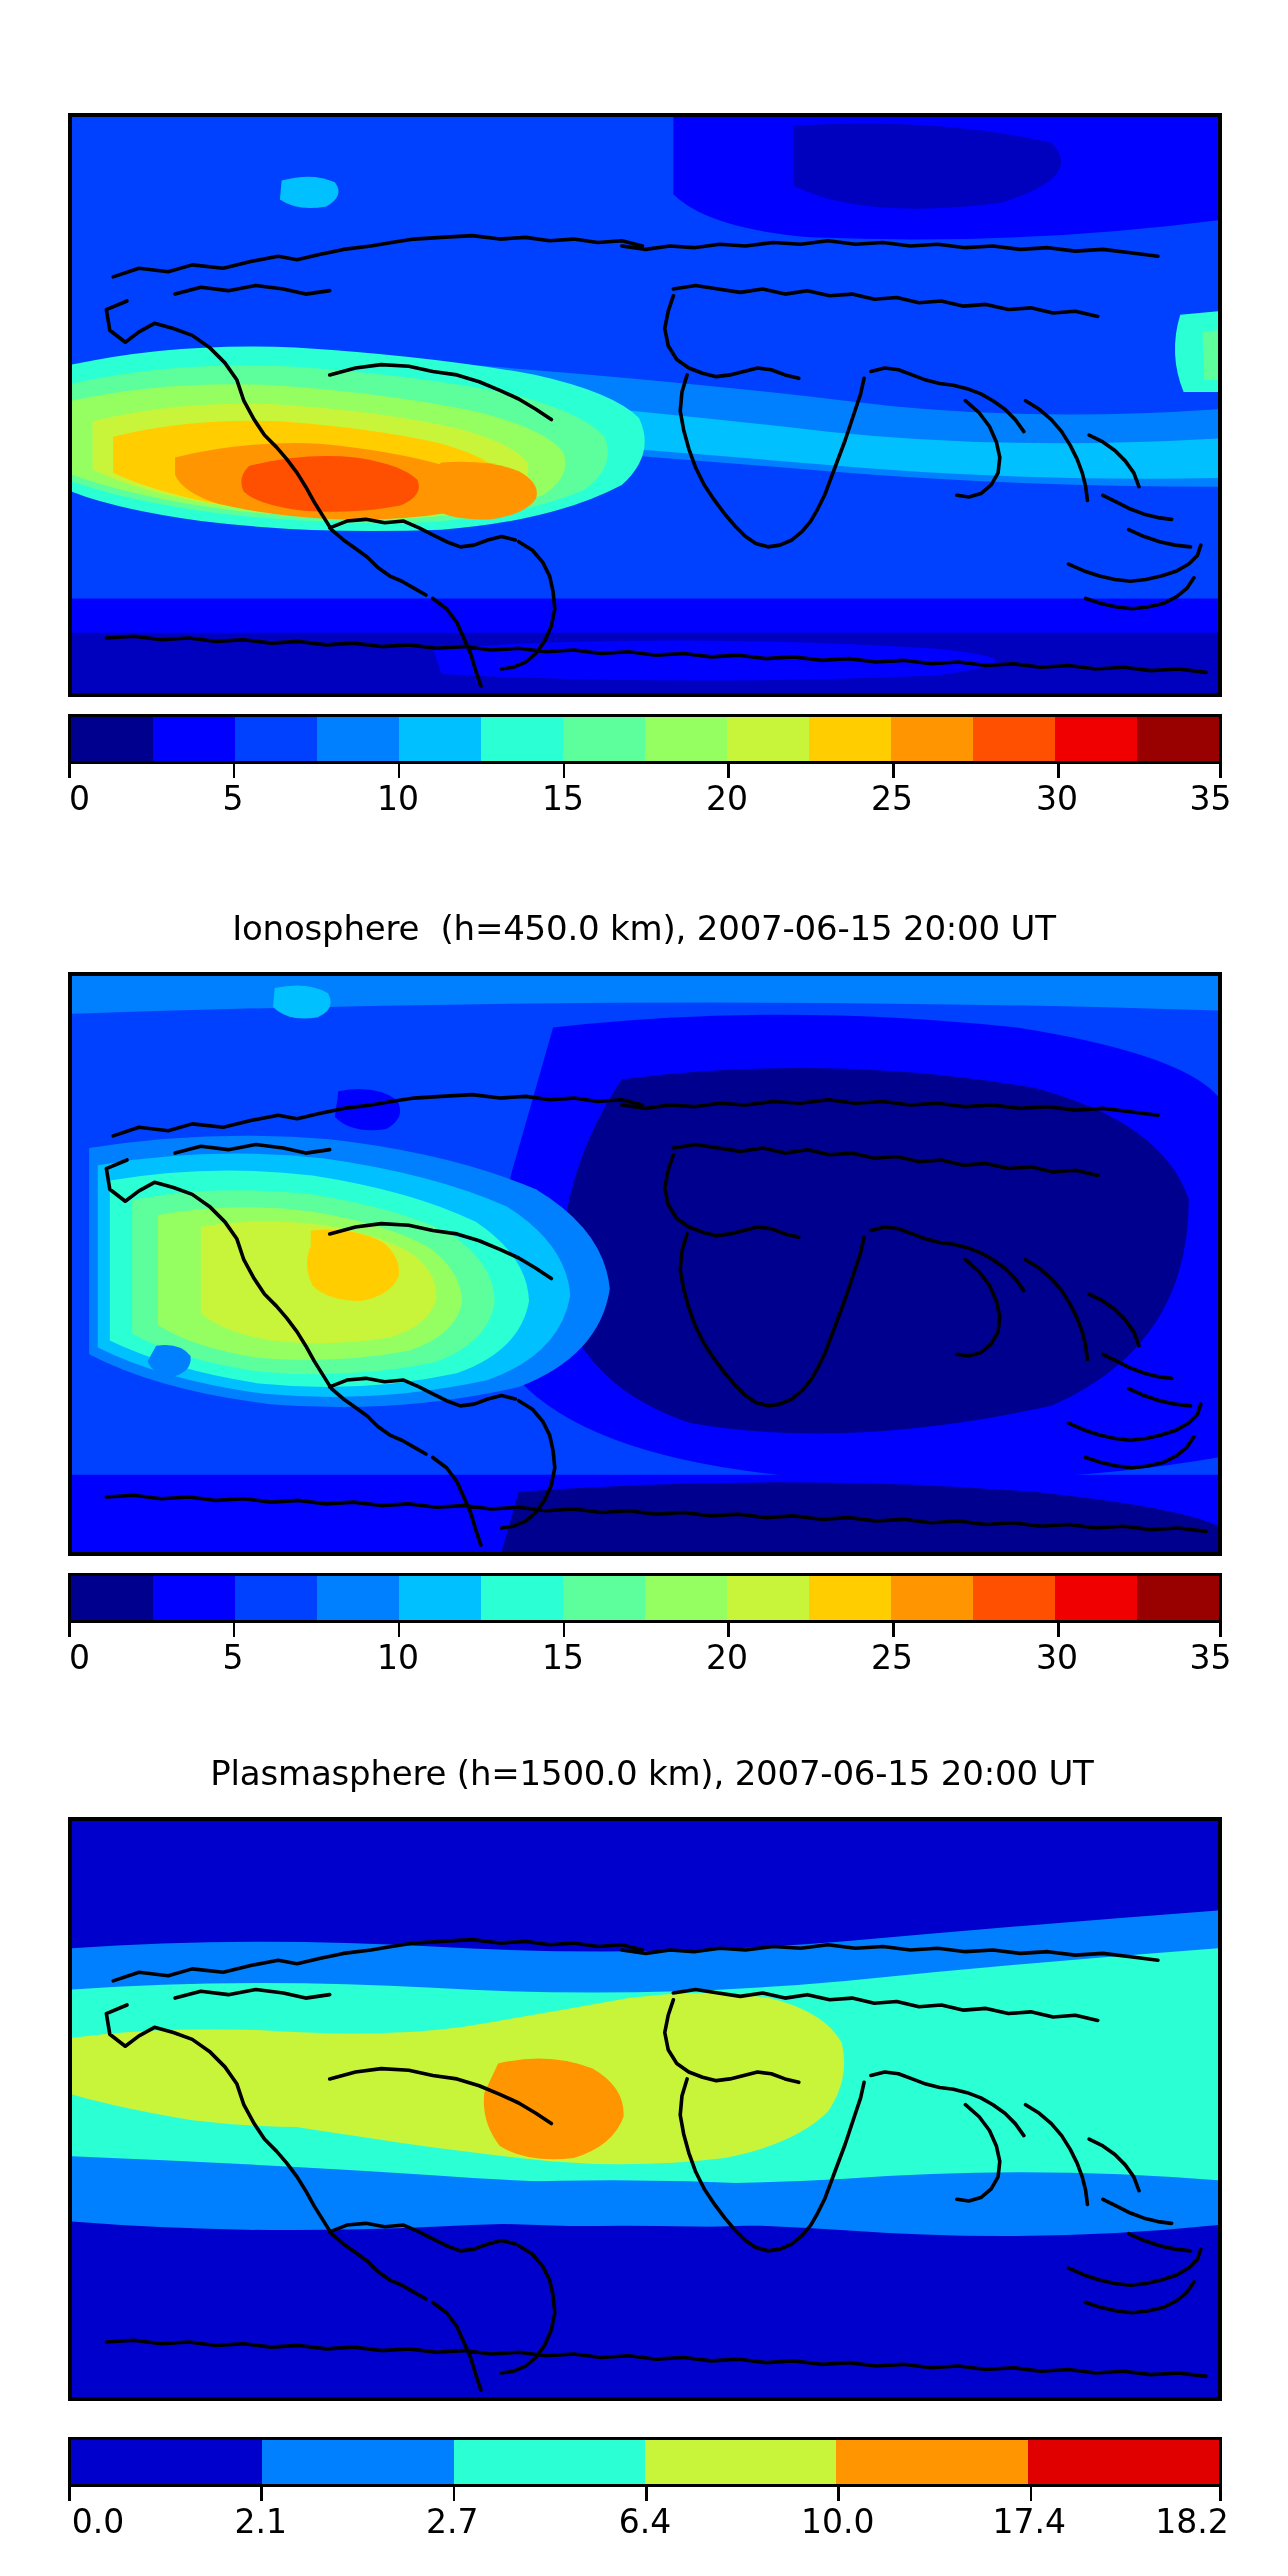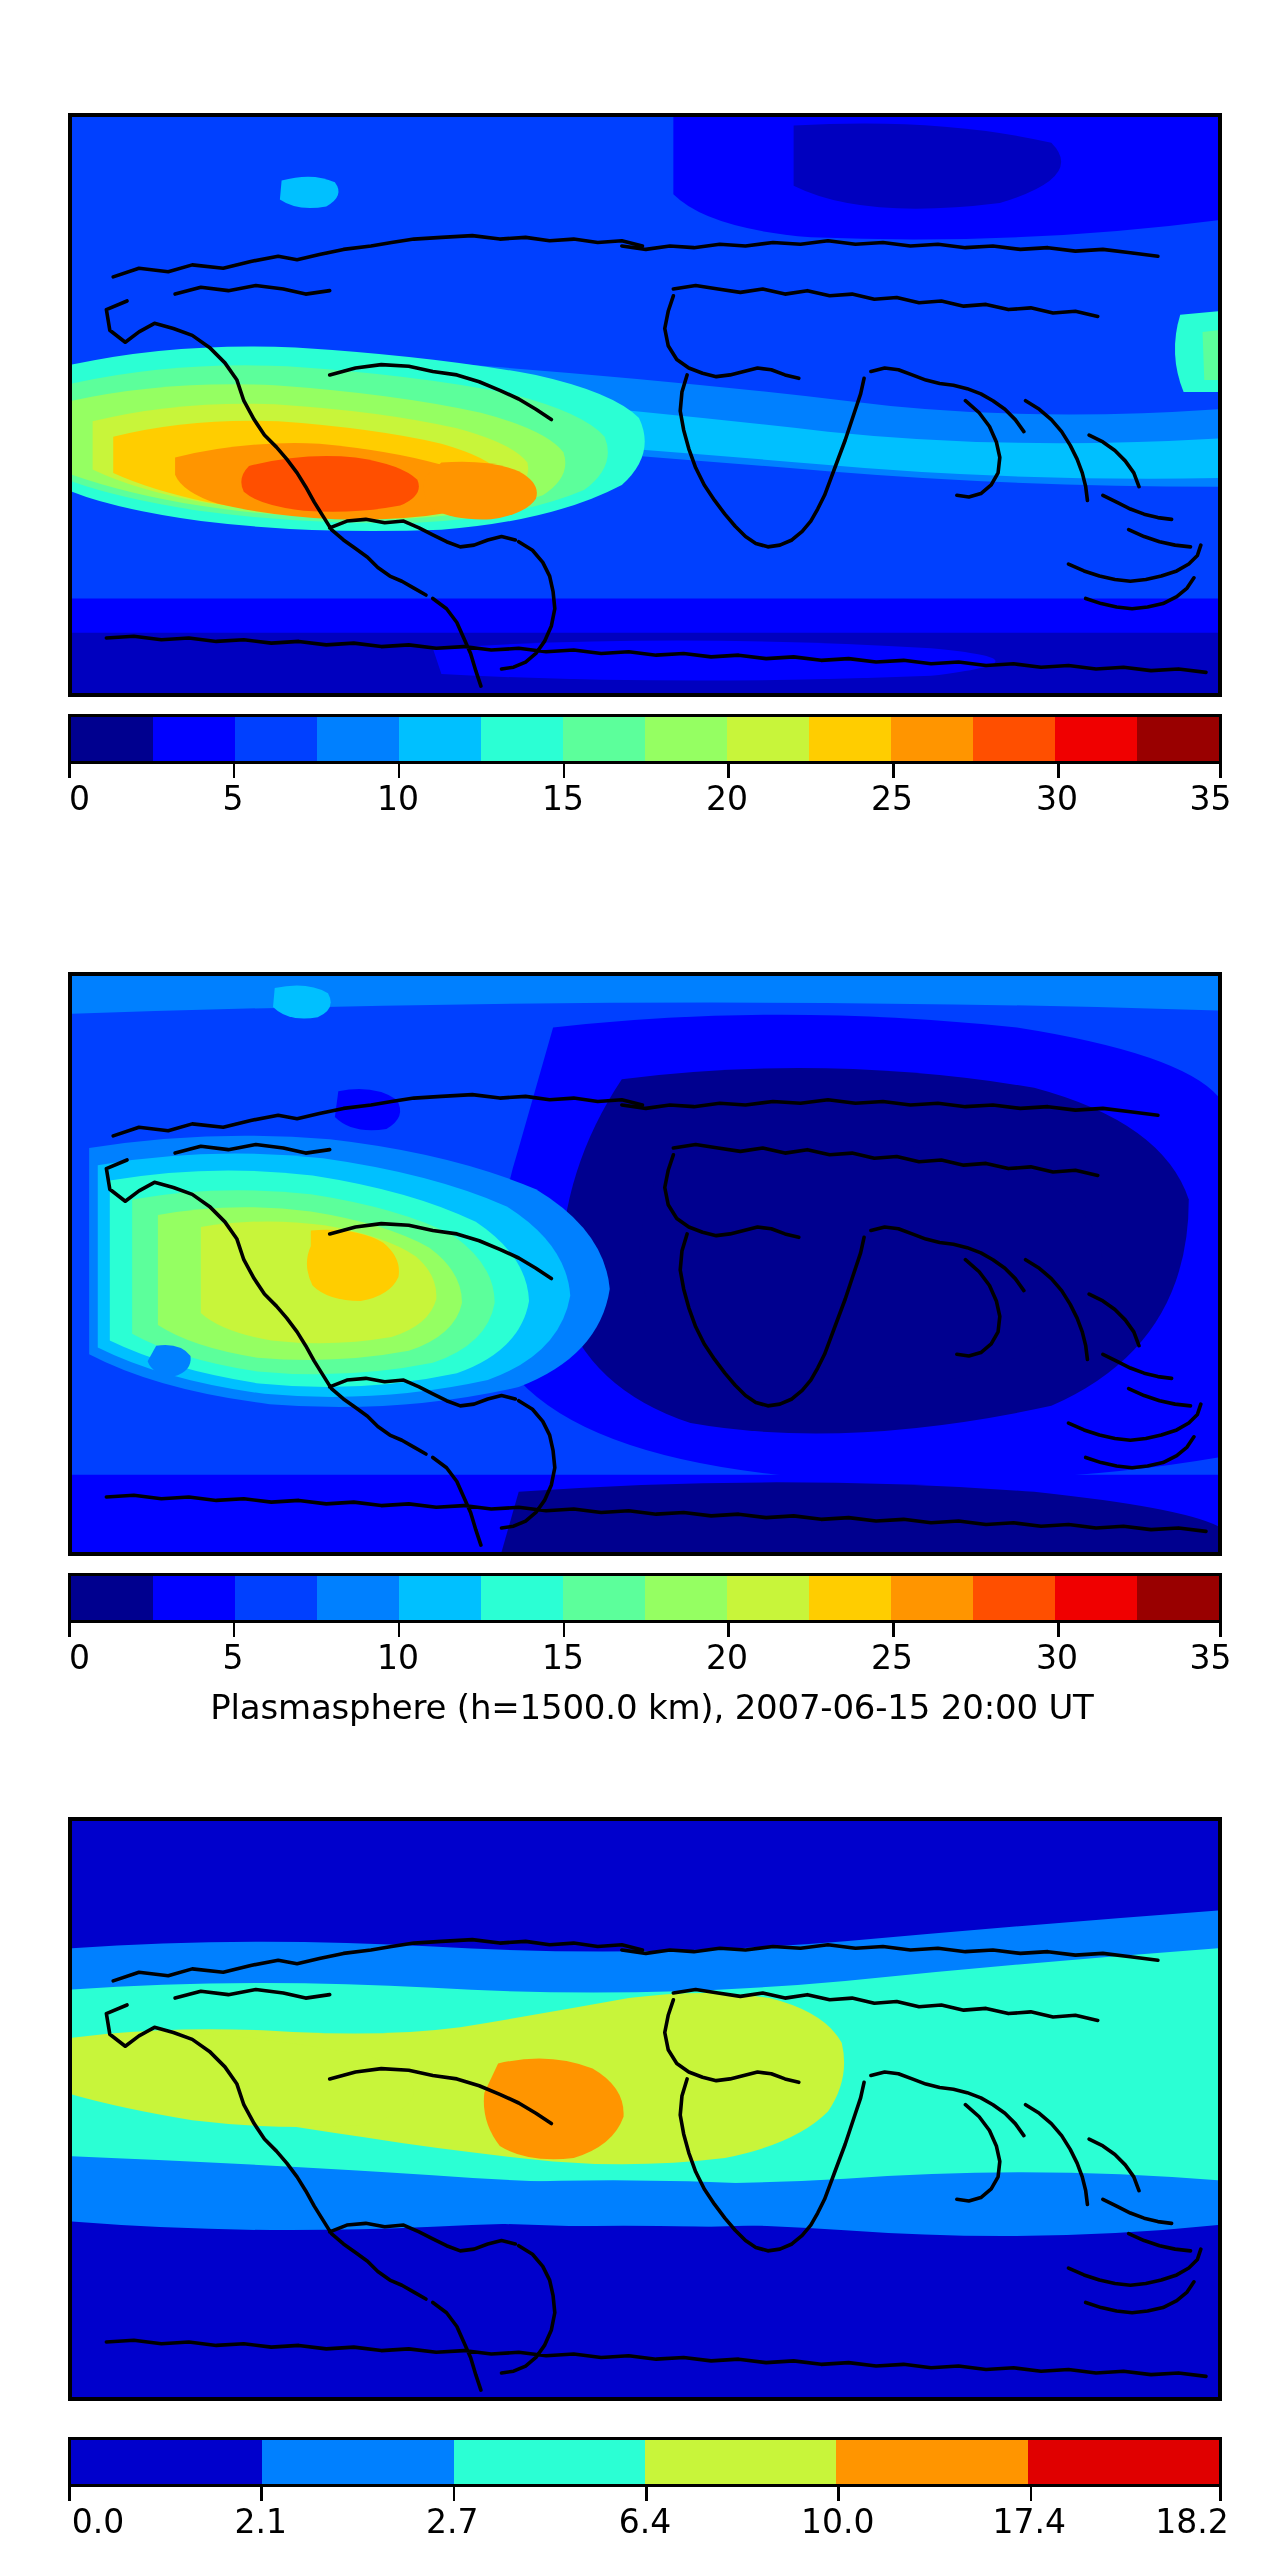--- a/index.html
+++ b/index.html
@@ -190,20 +190,21 @@
       <div class="lb" style="left:14.3%">5</div>
       <div class="lb" style="left:28.6%">10</div>
       <div class="lb" style="left:42.9%">15</div>
       <div class="lb" style="left:57.1%">20</div>
       <div class="lb" style="left:71.4%">25</div>
       <div class="lb" style="left:85.7%">30</div>
       <div class="lb" style="left:99%">35</div>
     </div>
   </div>
 
+  <div class="panel-title" style="top:908px;">Ionosphere  (h=450.0 km), 2007-06-15 20:00 UT</div>
 
   <div class="map-frame" style="top:972px;">
     <div class="map-inner">
       <svg viewBox="0 0 1334 670" preserveAspectRatio="none">
         <rect x="0" y="0" width="1334" height="670" fill="#0040ff"></rect>
 
         <path d="M 560 60 Q 820 30 1100 60 Q 1290 90 1334 140 L 1334 560
                  Q 1100 600 820 580 Q 600 556 520 470 Q 470 360 520 200 Z" fill="#0000ff"></path>
         <path d="M 640 120 Q 880 90 1120 130 Q 1270 170 1300 260 Q 1300 430 1140 500
                  Q 900 552 720 520 Q 600 480 570 380 Q 560 240 640 120 Z" fill="#00008f"></path>
@@ -272,21 +273,21 @@
       <div class="lb" style="left:14.3%">5</div>
       <div class="lb" style="left:28.6%">10</div>
       <div class="lb" style="left:42.9%">15</div>
       <div class="lb" style="left:57.1%">20</div>
       <div class="lb" style="left:71.4%">25</div>
       <div class="lb" style="left:85.7%">30</div>
       <div class="lb" style="left:99%">35</div>
     </div>
   </div>
 
-  <div class="panel-title" style="top:1687px;padding-left:16px;">Plasmasphere (h=1500.0 km), 2007-06-15 20:00 UT</div>
+  <div class="panel-title" style="top:1753px;padding-left:16px;">Plasmasphere (h=1500.0 km), 2007-06-15 20:00 UT</div>
 
   <div class="map-frame" style="top:1817px;">
     <div class="map-inner">
       <svg viewBox="0 0 1334 670" preserveAspectRatio="none">
         <rect x="0" y="0" width="1334" height="670" fill="#0000cc"></rect>
 
         <path d="M 0 148 Q 200 134 420 146 Q 660 160 900 140 Q 1120 120 1334 104
                  L 1334 470 Q 1120 452 900 466 Q 660 480 420 464 Q 200 450 0 440 Z" fill="#0080ff"></path>
 
         <path d="M 0 196 Q 200 182 420 194 Q 660 208 900 186 Q 1120 164 1334 148

